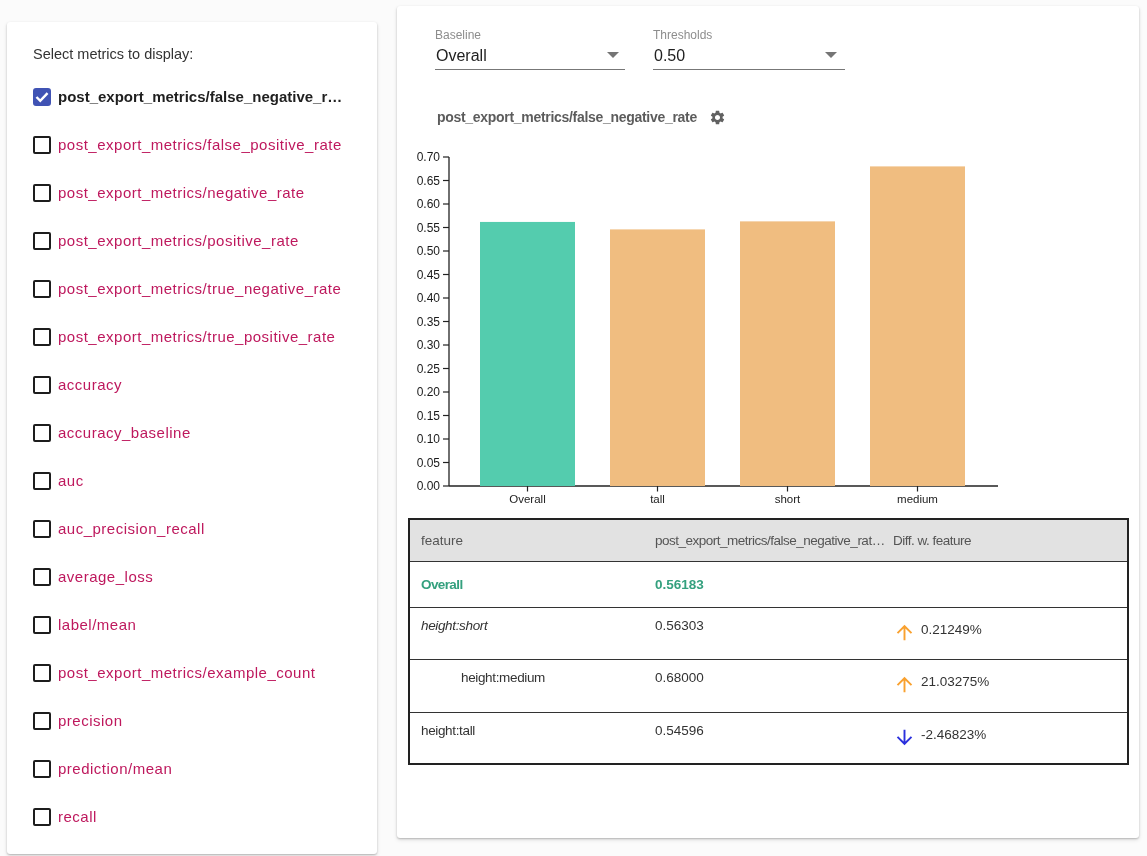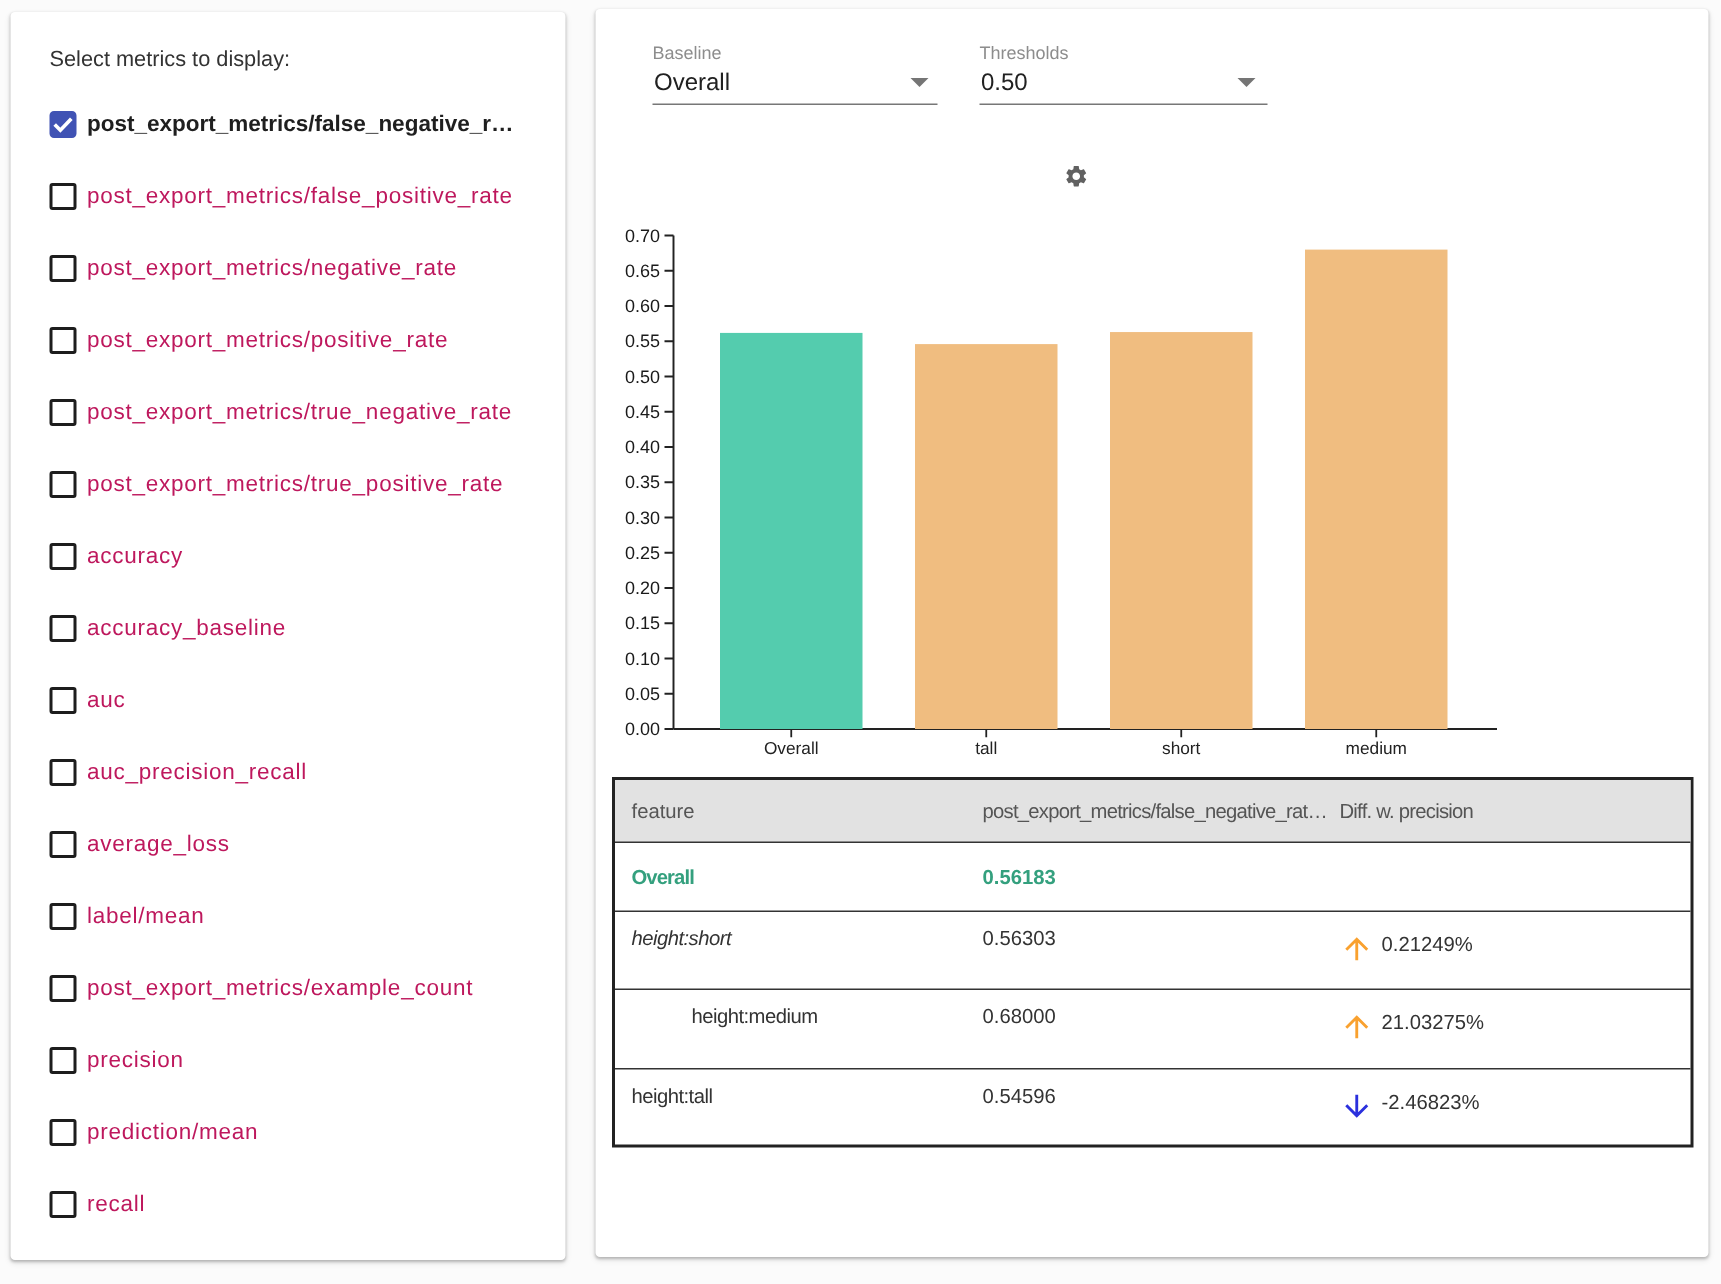--- a/index.html
+++ b/index.html
@@ -1,18 +1,18 @@
 <!DOCTYPE html>
 <html><head>
 <meta charset="utf-8">
 <style>
   html,body{margin:0;padding:0;}
   body{width:1147px;height:856px;background:#fbfbfb;font-family:"Liberation Sans",sans-serif;position:relative;overflow:hidden;}
   .card{position:absolute;background:#fff;border-radius:3px;box-shadow:0 1px 2px rgba(0,0,0,0.22),0 2px 4px rgba(0,0,0,0.10);}
-  #leftcard{left:7px;top:8px;width:370px;height:832px;}
+  #leftcard{left:7px;top:22px;width:370px;height:832px;}
   #rightcard{left:397px;top:6px;width:742px;height:832px;}
   .abs{position:absolute;}
   .cbrow{position:absolute;left:26px;height:18px;}
   .cb{position:absolute;left:0;top:0;width:14px;height:14px;border:2px solid #1d1d1d;border-radius:2px;background:#fff;}
   .cb.on{border-color:#4053b4;background:#4053b4;border-radius:3px;}
   .cblabel{position:absolute;left:25px;top:0px;font-size:15px;color:#be185d;white-space:nowrap;line-height:18px;letter-spacing:0.5px;}
   .bold{font-weight:bold;color:#1f1f1f;letter-spacing:0px;}
   .ddlabel{font-size:12px;color:#8d8d8d;}
   .ddvalue{font-size:16px;color:#212121;}
   .ddline{position:absolute;height:1px;background:#777;}
@@ -96,20 +96,21 @@
 
   <div class="abs ddlabel" style="left:38px;top:22px;">Baseline</div>
   <div class="abs ddvalue" style="left:39px;top:41px;">Overall</div>
   <div class="tri" style="left:210px;top:46px;"></div>
   <div class="ddline" style="left:38px;top:63px;width:190px;"></div>
   <div class="abs ddlabel" style="left:256px;top:22px;">Thresholds</div>
   <div class="abs ddvalue" style="left:257px;top:41px;">0.50</div>
   <div class="tri" style="left:428px;top:46px;"></div>
   <div class="ddline" style="left:256px;top:63px;width:192px;"></div>
 
+  <div class="abs" style="left:40px;top:103px;font-size:14px;letter-spacing:-0.3px;font-weight:bold;color:#5c5c5c;">post_export_metrics/false_negative_rate</div>
   <svg class="abs" style="left:312px;top:103px;" width="17" height="17" viewBox="0 0 24 24" fill="#616161">
       <path d="M19.14,12.94c0.04-0.3,0.06-0.61,0.06-0.94c0-0.32-0.02-0.64-0.07-0.94l2.03-1.58c0.18-0.14,0.23-0.41,0.12-0.61 l-1.92-3.32c-0.12-0.22-0.37-0.29-0.59-0.22l-2.39,0.96c-0.5-0.38-1.03-0.7-1.62-0.94L14.4,2.81c-0.04-0.24-0.24-0.41-0.48-0.41 h-3.84c-0.24,0-0.43,0.17-0.47,0.41L9.25,5.35C8.66,5.59,8.12,5.92,7.63,6.29L5.24,5.33c-0.22-0.08-0.47,0-0.59,0.22L2.74,8.87 C2.62,9.08,2.66,9.34,2.86,9.48l2.03,1.58C4.84,11.36,4.8,11.69,4.8,12s0.02,0.64,0.07,0.94l-2.03,1.58 c-0.18,0.14-0.23,0.41-0.12,0.61l1.92,3.32c0.12,0.22,0.37,0.29,0.59,0.22l2.39-0.96c0.5,0.38,1.03,0.7,1.62,0.94l0.36,2.54 c0.05,0.24,0.24,0.41,0.48,0.41h3.84c0.24,0,0.44-0.17,0.47-0.41l0.36-2.54c0.59-0.24,1.13-0.56,1.62-0.94l2.39,0.96 c0.22,0.08,0.47,0,0.59-0.22l1.92-3.32c0.12-0.22,0.07-0.47-0.12-0.61L19.14,12.94z M12,15.6c-1.98,0-3.6-1.62-3.6-3.6 s1.62-3.6,3.6-3.6s3.6,1.62,3.6,3.6S13.98,15.6,12,15.6z"></path>
     </svg>
 
   <svg class="abs" style="left:0px;top:140px;" width="742" height="380" id="chartsvg">
       <line x1="52" y1="11" x2="52" y2="340" stroke="#222" stroke-width="1.3"></line>
       <line x1="52" y1="340" x2="601" y2="340" stroke="#222" stroke-width="1.3"></line>
       <line x1="46" y1="340" x2="52" y2="340" stroke="#222" stroke-width="1.2"></line>
       <text x="43" y="344" text-anchor="end" font-size="12" fill="#1a1a1a">0.00</text>
       <line x1="46" y1="316.5" x2="52" y2="316.5" stroke="#222" stroke-width="1.2"></line>
@@ -151,21 +152,21 @@
       <text x="390.5" y="356.7" text-anchor="middle" font-size="11.5" fill="#222">short</text>
       <rect x="473" y="20.400000000000034" width="95" height="319.59999999999997" fill="#f0bd80"></rect>
       <line x1="520.5" y1="340" x2="520.5" y2="345.5" stroke="#222" stroke-width="1.2"></line>
       <text x="520.5" y="356.7" text-anchor="middle" font-size="11.5" fill="#222">medium</text>
     </svg>
 
   <div class="abs" id="tablebox" style="left: 11px; top: 512px; width: 717px; border: 2px solid rgb(34, 34, 34); background: rgb(255, 255, 255);">
       <div style="position:relative;height:41px;background:#e2e2e2;border-bottom:1px solid #333;font-size:13.5px;color:#555;">
         <span style="position:absolute;left:11px;top:13px;">feature</span>
         <span style="position:absolute;left:245px;top:13px;letter-spacing:-0.5px;">post_export_metrics/false_negative_rat…</span>
-        <span style="position:absolute;left:483px;top:13px;letter-spacing:-0.5px;">Diff. w. precision</span>
+        <span style="position:absolute;left:483px;top:13px;letter-spacing:-0.5px;">Diff. w. feature</span>
       </div>
       <div style="position:relative;height:45px;border-bottom:1px solid #333;font-size:13.5px;font-weight:bold;color:#34a07e;">
         <span style="position:absolute;left:11px;top:15px;letter-spacing:-0.6px;">Overall</span>
         <span style="position:absolute;left:245px;top:15px;">0.56183</span>
       </div>
       <div style="position:relative;height:51px;border-bottom:1px solid #333;font-size:13.5px;color:#333;">
         <span style="position:absolute;left:11px;top:10px;letter-spacing:-0.35px;font-style:italic;">height:short</span>
         <span style="position:absolute;left:245px;top:10px;">0.56303</span>
         <svg width="23" height="23" viewBox="0 0 24 24" style="position:absolute;left:483px;top:13px;" fill="#f9a12f">
           <path d="M4 12l1.41 1.41L11 7.83V20h2V7.83l5.58 5.59L20 12l-8-8-8 8z"></path>

